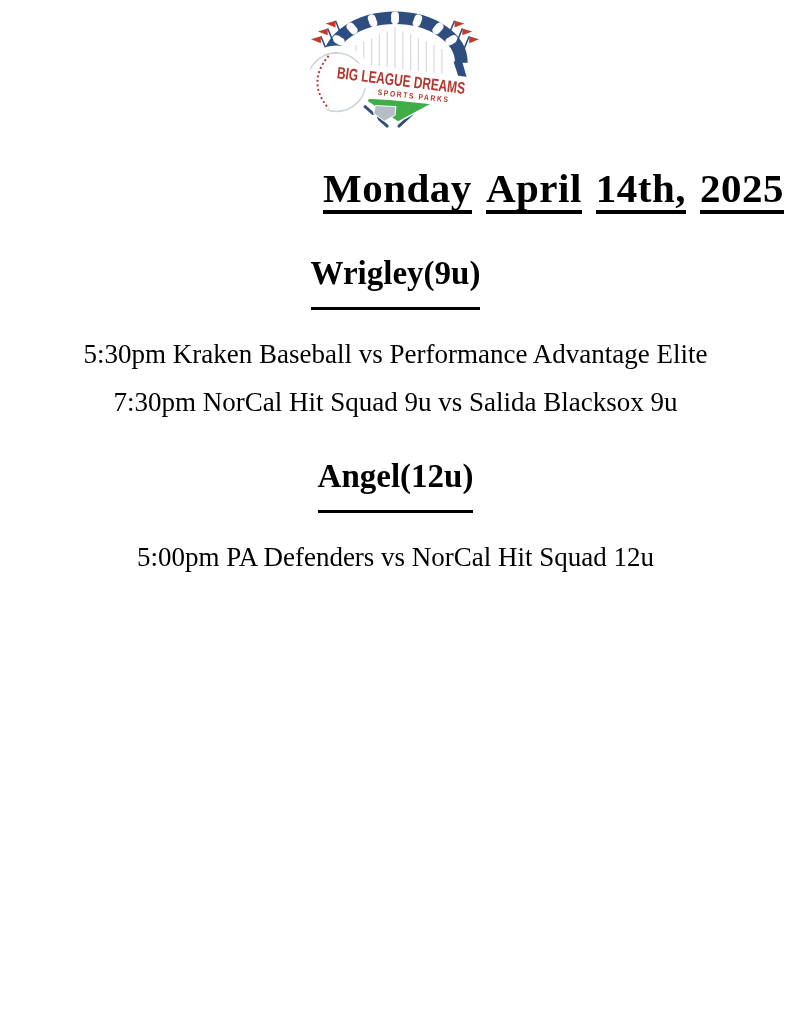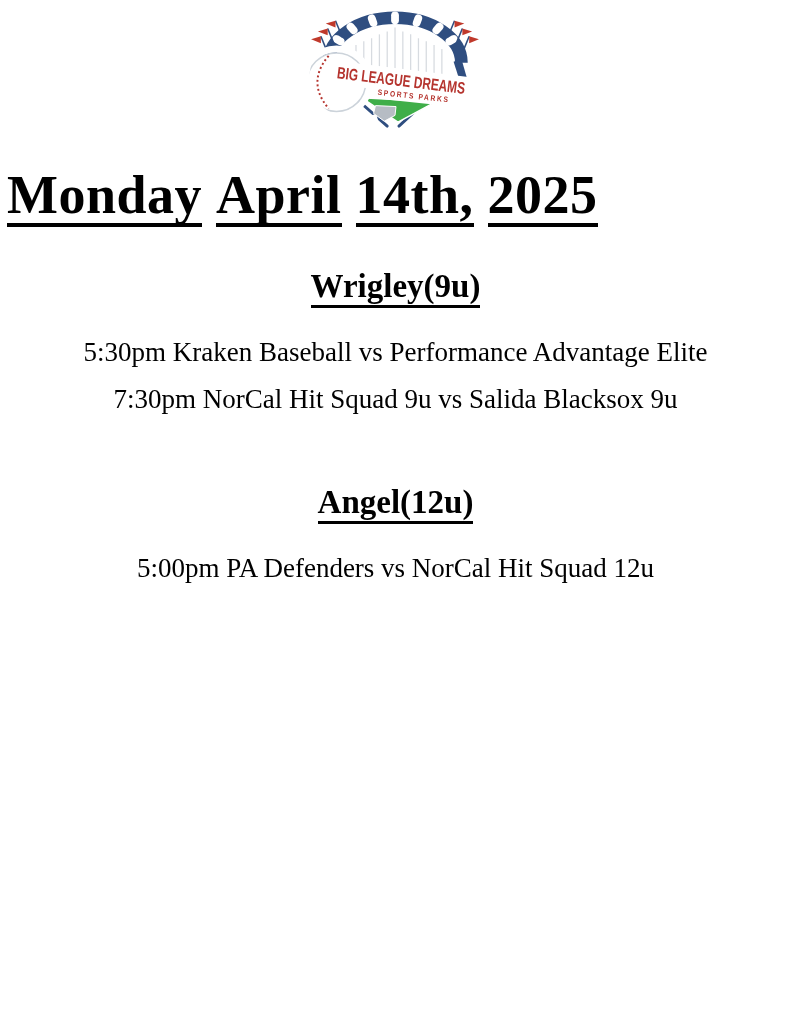--- a/index.html
+++ b/index.html
@@ -14,42 +14,42 @@
   }
   .logo-wrap {
     display: flex;
     justify-content: center;
     padding-top: 8px;
   }
   svg.logo { width: 186px; height: 122px; }
 
   .title {
     margin: 34px 0 12px 0;
-    text-align: left;
-    font-size: 54px;
+    text-align: right;
+    font-size: 41px;
     font-weight: bold;
     letter-spacing: 0.5px;
   }
   .title .w {
     display: inline-block;
     line-height: 0.95;
     border-bottom: 4px solid #000;
     padding-bottom: 2px;
     margin: 0 7px;
   }
 
-  .section { margin-top: 72px; text-align: center; }
+  .section { margin-top: 43px; text-align: center; }
   .section:first-of-type { margin-top: 44px; }
   .section-heading {
     display: inline-block;
     font-size: 33px;
     font-weight: bold;
     line-height: 0.95;
     border-bottom: 3px solid #000;
-    padding-bottom: 2px;
+    padding-bottom: 18px;
   }
   .games { margin-top: 28px; }
   .game {
     margin: 15px 0 0 0;
     font-size: 27px;
     font-weight: normal;
     line-height: 1.2;
     text-align: center;
   }
 </style>

